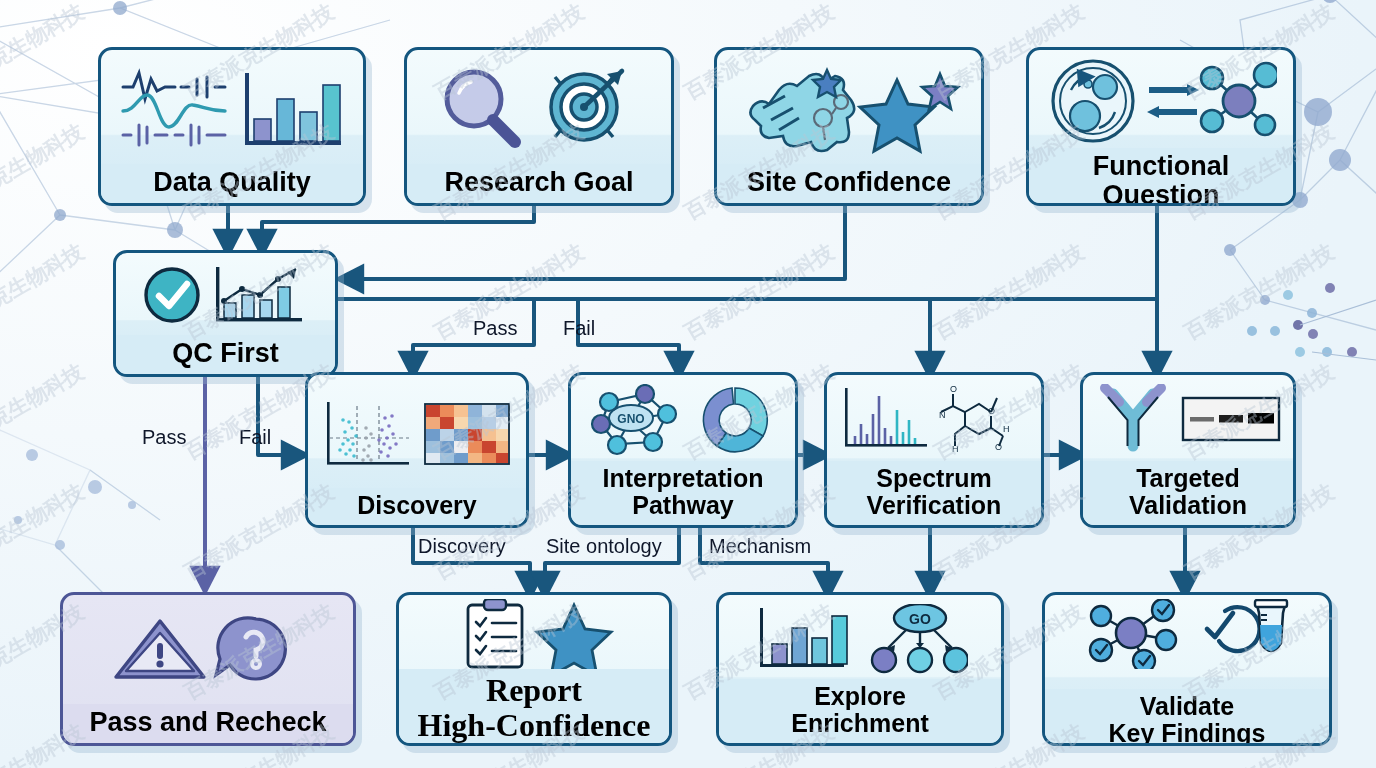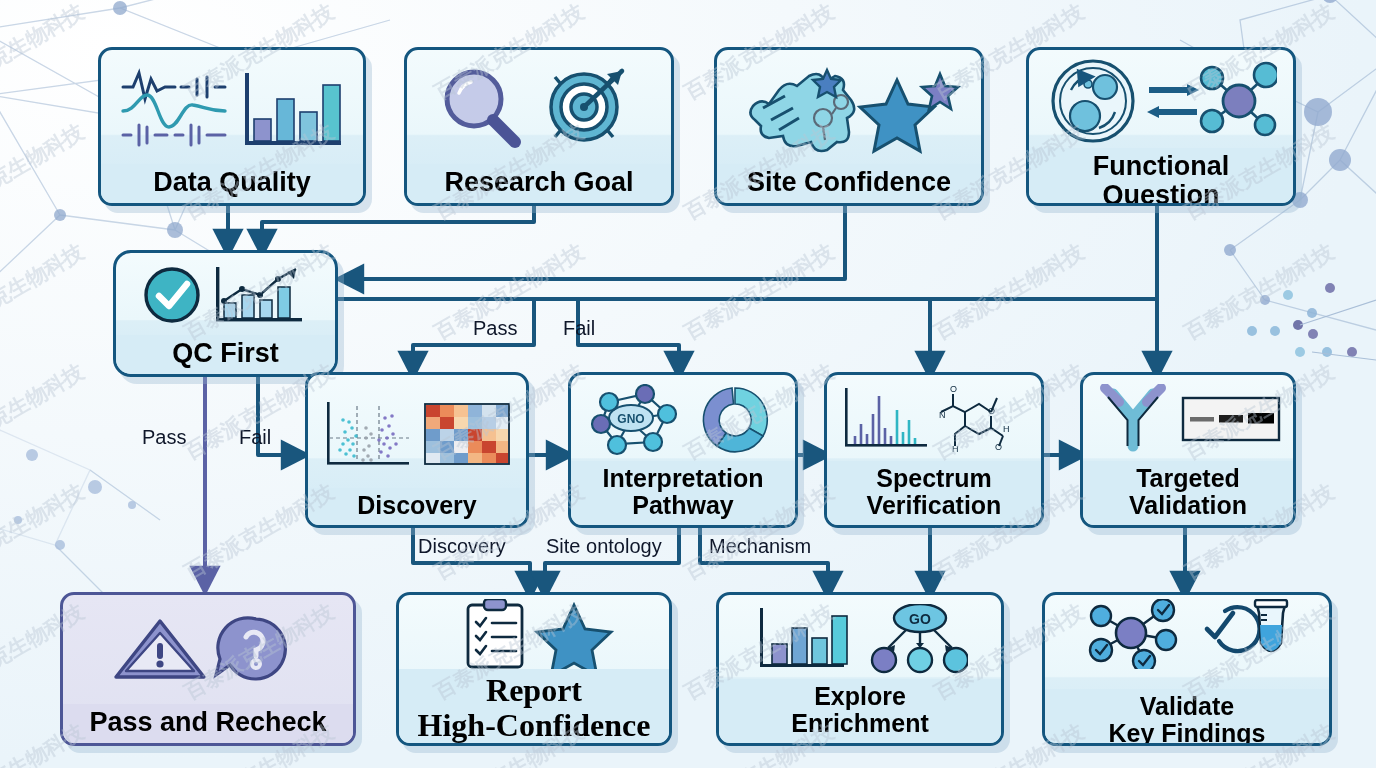--- a/index.html
+++ b/index.html
@@ -235,21 +235,21 @@
         <circle cx="194" cy="47" r="16" fill="#7c7fbe" stroke="#17506f" stroke-width="2.8"></circle>
         <circle cx="167" cy="24" r="11" fill="#56bcd4" stroke="#17506f" stroke-width="2.6"></circle>
         <circle cx="221" cy="21" r="12" fill="#56bcd4" stroke="#17506f" stroke-width="2.6"></circle>
         <circle cx="167" cy="67" r="11" fill="#56bcd4" stroke="#17506f" stroke-width="2.6"></circle>
         <circle cx="220" cy="71" r="10" fill="#56bcd4" stroke="#17506f" stroke-width="2.6"></circle>
       </svg>
     </div>
     <div class="cap one">Functional Question</div>
   </div>
 
-  <div class="node" style="left:113px;top:250px;width:219px;height:121px;border-radius:18px;">
+  <div class="node" style="left:113px;top:250px;width:219px;height:121px;">
     <div class="art">
       <svg width="176" height="66" viewBox="0 0 176 66">
         <circle cx="34" cy="32" r="26" fill="#3eb4c4" stroke="#0e2a3f" stroke-width="3.4"></circle>
         <path d="M21 33 L31 43 L49 21" stroke="#ffffff" stroke-width="6.5" fill="none" stroke-linecap="round" stroke-linejoin="round"></path>
         <g>
           <rect x="78" y="4" width="3.4" height="54" fill="#0e2a3f"></rect>
           <rect x="78" y="55" width="86" height="3.4" fill="#0e2a3f"></rect>
           <rect x="86" y="40" width="12" height="15" fill="#a7d7ef" stroke="#0e2a3f" stroke-width="1.5"></rect>
           <rect x="104" y="32" width="12" height="23" fill="#a7d7ef" stroke="#0e2a3f" stroke-width="1.5"></rect>
           <rect x="122" y="37" width="12" height="18" fill="#a7d7ef" stroke="#0e2a3f" stroke-width="1.5"></rect>

